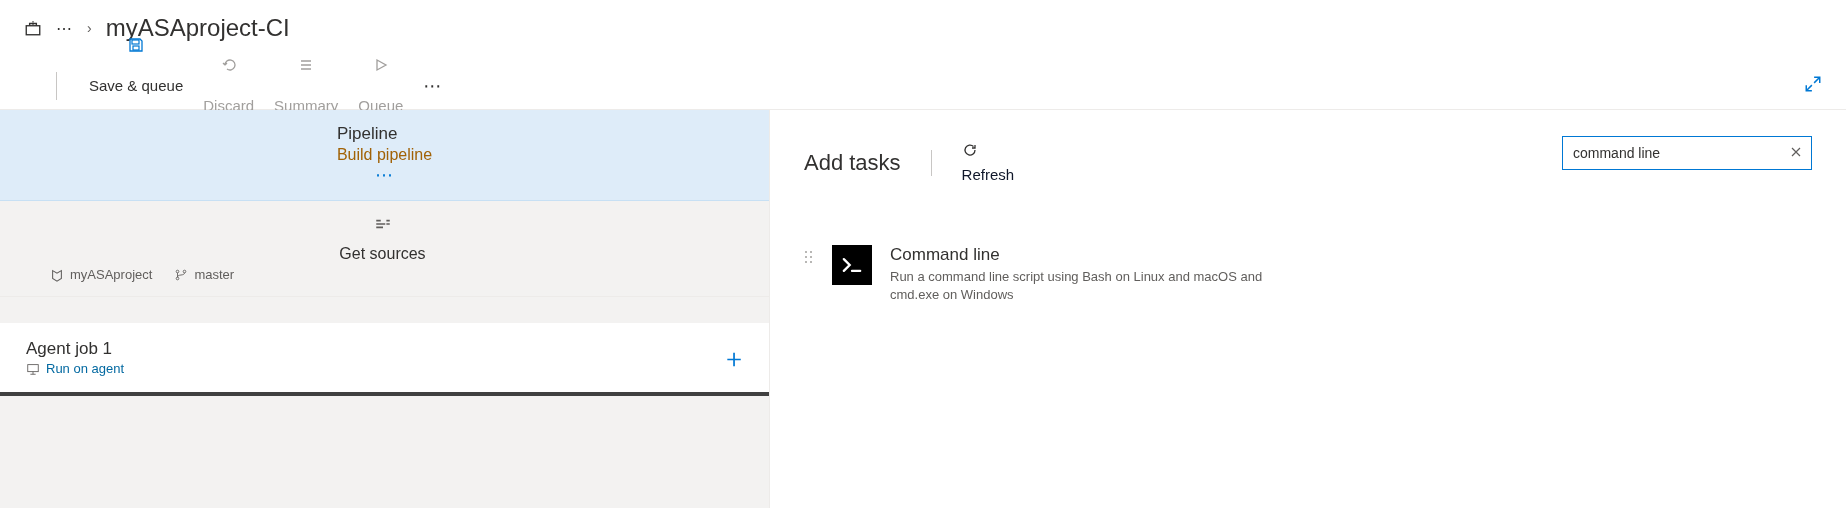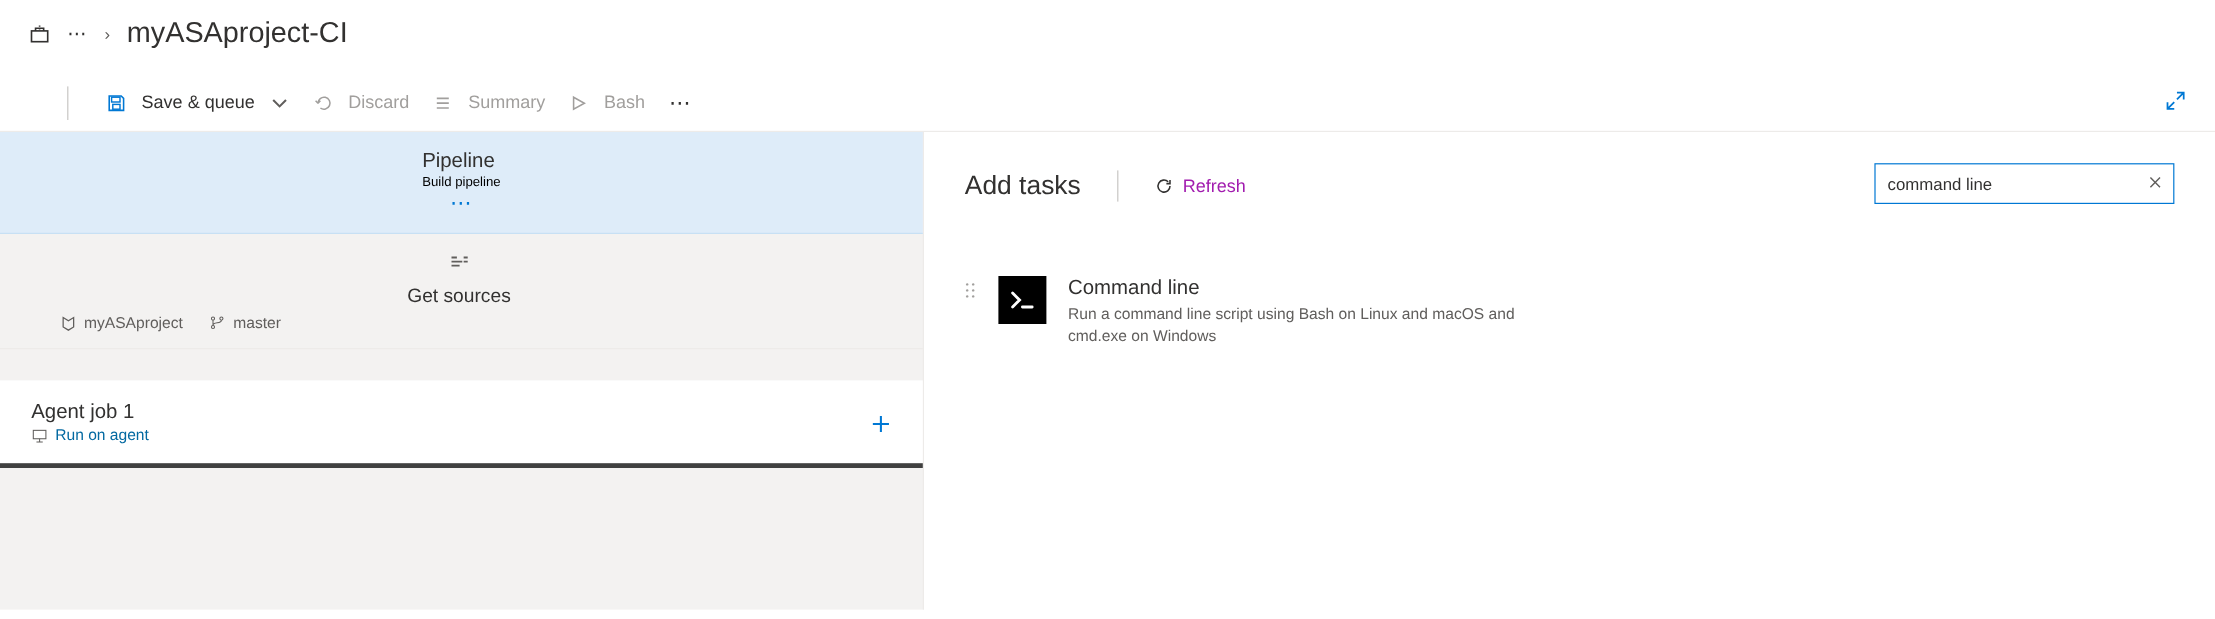--- a/index.html
+++ b/index.html
@@ -28,22 +28,22 @@
     align-items: center;
     padding: 0 24px;
     height: 48px;
     border-bottom: 1px solid #edebe9;
   }
   .tabs { display: flex; gap: 28px; align-items: center; height: 100%; }
   .tab { font-size: 15px; color: #323130; height: 100%; display: flex; align-items: center; cursor: pointer; }
   .tab.active { color: #000; font-weight: 400; border-bottom: 3px solid #0078d4; margin-bottom: -1px; }
   .toolbar-sep { width: 1px; height: 28px; background: #c8c6c4; margin: 0 22px 0 32px; }
   .tool-btn {
-    display: inline-flex; align-items: center; gap: 13px;
-    font-size: 15px; color: #323130; cursor: pointer; padding: 0 10px;
+    display: inline-flex; align-items: center; gap: 24px;
+    font-size: 15px; color: #323130; cursor: pointer; padding: 0 10px; flex-direction: column;
   }
   .tool-btn.disabled { color: #a19f9d; cursor: default; }
   .tool-btn svg { width: 16px; height: 16px; }
   .spacer { flex: 1; }
   .more-dots { font-size: 18px; color: #323130; letter-spacing: 1px; padding: 0 10px; cursor: pointer; }
   .expand-icon { color: #0078d4; cursor: pointer; }
 
   .content {
     display: flex;
     height: calc(100% - 48px - 70px);
@@ -60,21 +60,21 @@
     position: relative;
   }
 
   .pipeline-row {
     background: #deecf9;
     border-bottom: 1px solid #c7e0f4;
     padding: 14px 26px;
     display: flex; align-items: center; justify-content: space-between; flex-direction: column;
   }
   .pipeline-row .pl-title { font-size: 17px; font-weight: 400; color: #323130; }
-  .pipeline-row .pl-sub { font-size: 11px; color: #000000; margin-top: 2px; }
+  .pipeline-row .pl-sub { font-size: 16px; color: #a16207; margin-top: 2px; }
   .row-dots { color: #0078d4; font-size: 18px; letter-spacing: 1px; cursor: pointer; }
 
   .sources-row {
     padding: 14px 18px 14px 14px;
     border-bottom: 1px solid #edebe9;
   }
   .sources-row .src-head { display: flex; align-items: center; gap: 12px; flex-direction: column; }
   .sources-row .src-title { font-size: 16px; font-weight: 400; color: #323130; }
   .sources-row .src-meta { display: flex; align-items: center; gap: 22px; margin-top: 4px; margin-left: 36px; font-size: 13px; color: #605e5c; }
   .sources-row .meta-item { display: inline-flex; align-items: center; gap: 6px; }
@@ -86,21 +86,21 @@
     display: flex; align-items: center; justify-content: space-between;
     border-bottom: 4px solid #404040;
   }
   .job-row .job-title { font-size: 17px; color: #323130; }
   .job-row .job-sub { font-size: 13px; color: #0369a1; margin-top: 2px; display: flex; align-items: center; gap: 6px; }
   .plus-btn { color: #0078d4; font-size: 26px; font-weight: 300; cursor: pointer; line-height: 1; }
 
   .right-head { display: flex; align-items: center; gap: 30px; }
   .right-head .rh-title { font-size: 22px; font-weight: 400; }
   .right-head .rh-sep { width: 1px; height: 26px; background: #c8c6c4; }
-  .right-head .refresh { display: inline-flex; align-items: flex-start; gap: 8px; font-size: 15px; color: #a21caf; cursor: pointer; }
+  .right-head .refresh { display: inline-flex; align-items: flex-start; gap: 8px; font-size: 15px; color: #0f172a; cursor: pointer; flex-direction: column; }
   .search-box {
     position: absolute;
     right: 34px;
     top: 26px;
     width: 250px; height: 34px;
     border: 1px solid #0078d4;
     display: flex; align-items: center;
     padding: 0 8px 0 10px;
   }
   .search-box input {
@@ -175,21 +175,21 @@
     <svg viewBox="0 0 16 16">
         <path d="M3 4h10M3 8h10M3 12h10" stroke="#a19f9d" stroke-width="1.4"></path>
       </svg>
     <span>Summary</span>
   </div>
 
   <div class="tool-btn disabled">
     <svg viewBox="0 0 16 16">
         <path d="M4 3l9 5-9 5z" fill="none" stroke="#a19f9d" stroke-width="1.3"></path>
       </svg>
-    <span>Bash</span>
+    <span>Queue</span>
   </div>
 
   <span class="more-dots">⋯</span>
 
   <div class="spacer"></div>
 
   <span class="expand-icon">
     <svg viewBox="0 0 16 16" width="18" height="18">
         <path d="M2 9v5h5M14 7V2H9M2 14L7 9M14 2L9 7" fill="none" stroke="#0078d4" stroke-width="1.3"></path>
       </svg>

